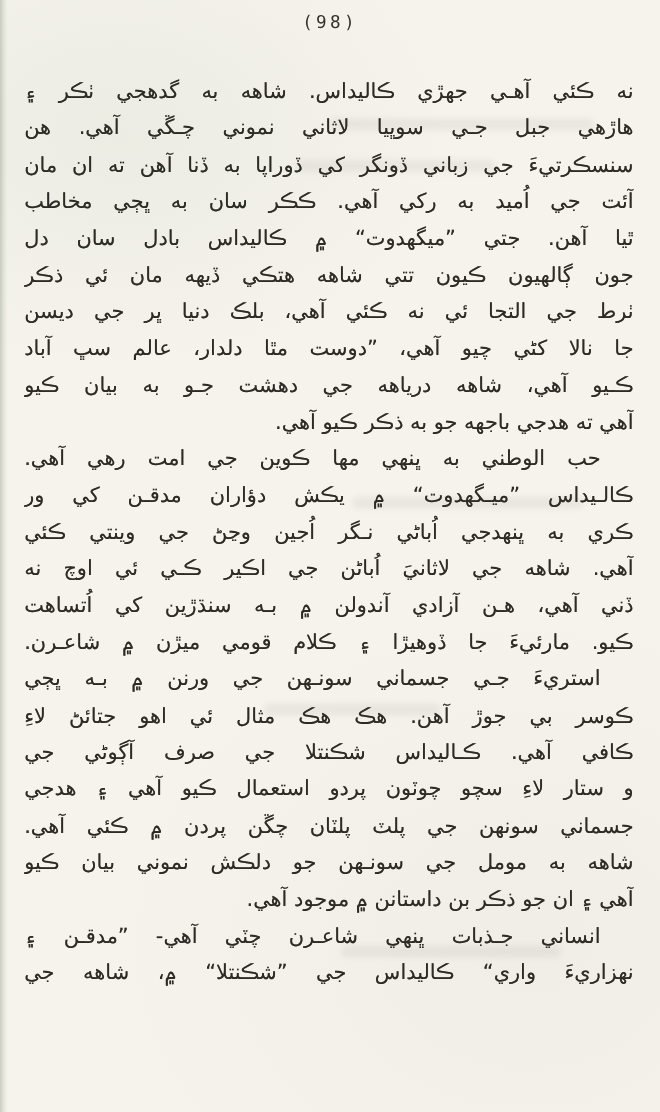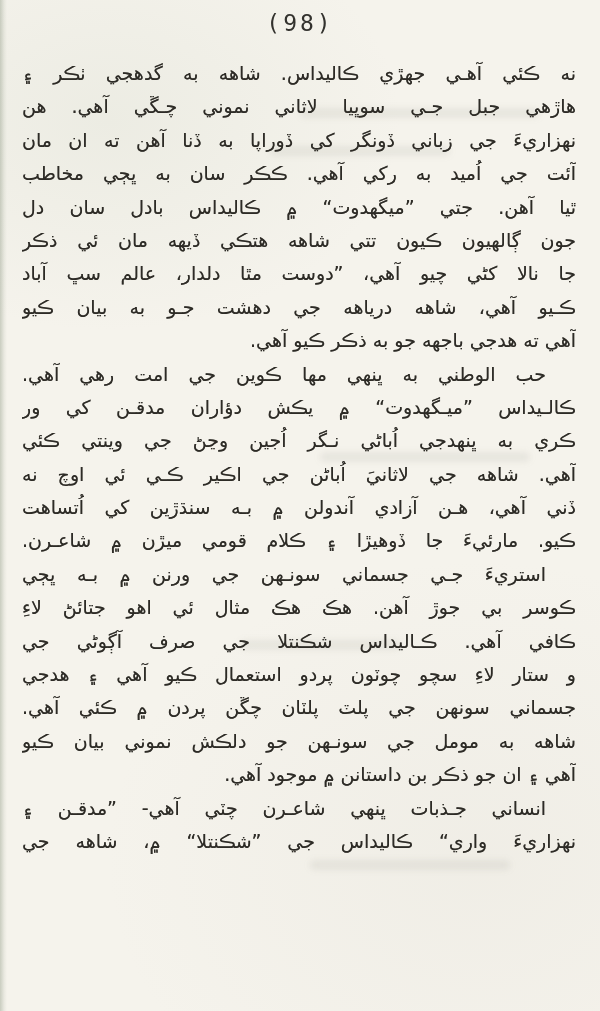--- a/index.html
+++ b/index.html
@@ -46,28 +46,28 @@
   .ghost.g4 { top: 640px; right: 200px; width: 160px; }
   .ghost.g5 { top: 860px; right: 90px;  width: 200px; }
 
   .page-number {
     position: absolute;
     top: 10px;
     left: 0; right: 0;
     text-align: center;
     direction: ltr;
     font-family: "DejaVu Sans Mono", monospace;
-    font-size: 23px;
+    font-size: 16px;
     letter-spacing: 3px;
     color: #33322e;
   }
 
   .text-block {
     position: absolute;
-    top: 57px;
+    top: 67px;
     right: 24px;
     left: 22px;
     direction: rtl;
     font-size: 19px;
     color: #2d2b26;
     text-shadow: 0 0 0.4px rgba(45,43,38,0.55);
   }
   .para { margin: 0; }
   .line {
     direction: rtl;
@@ -95,24 +95,25 @@
   <div class="ghost g3"></div>
   <div class="ghost g4"></div>
   <div class="ghost g5"></div>
 
   <div class="page-number">(98)</div>
 
   <div class="text-block">
       <div class="para">
         <div class="line">نه ڪئي آهـي جهڙي ڪاليداس. شاهه به گدهجي ٺڪر ۽</div>
         <div class="line">هاڙهي جبل جـي سوڀيا لاثاني نموني چـڱي آهي. هن</div>
-        <div class="line">نهزاريءَ جي زباني ڏونگر کي ڏوراپا به ڏنا آهن ته ان مان</div>
+        <div class="line">سنسڪرتيءَ جي زباني ڏونگر کي ڏوراپا به ڏنا آهن ته ان مان</div>
         <div class="line">آئت جي اُميد به رکي آهي. ڪڪر سان به ڀڄي مخاطب</div>
         <div class="line">ٿيا آهن. جتي ”ميگهدوت“ ۾ ڪاليداس بادل سان دل</div>
         <div class="line">جون ڳالهيون ڪيون تتي شاهه هتڪي ڏيهه مان ئي ذڪر</div>
+        <div class="line">ٺرط جي التجا ئي نه ڪئي آهي، بلڪ دنيا ڀر جي ديسن</div>
         <div class="line">جا نالا کڻي چيو آهي، ”دوست مٿا دلدار، عالم سڀ آباد</div>
         <div class="line">ڪـيو آهي، شاهه درياهه جي دهشت جـو به بيان ڪيو</div>
         <div class="line short">آهي ته هدجي باجهه جو به ذڪر ڪيو آهي.</div>
       </div>
       <div class="para">
         <div class="line first-indent">حب الوطني به ڀنهي مها ڪوين جي امت رهي آهي.</div>
         <div class="line">ڪالـيداس ”ميـگهدوت“ ۾ يڪش دؤاران مدقـن کي ور</div>
         <div class="line">ڪري به ڀنهدجي اُباڻي نـگر اُجين وڃڻ جي وينتي ڪئي</div>
         <div class="line">آهي. شاهه جي لاثانيَ اُباڻن جي اڪير ڪـي ئي اوچ نه</div>
         <div class="line">ڏني آهي، هـن آزادي آندولن ۾ بـه سنڌڙين کي اُتساهت</div>

